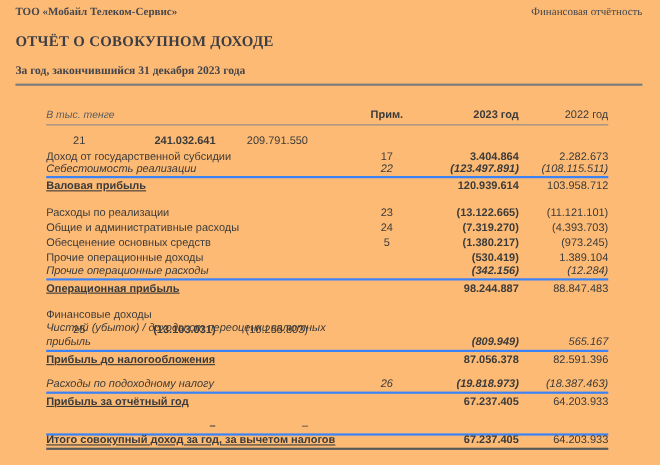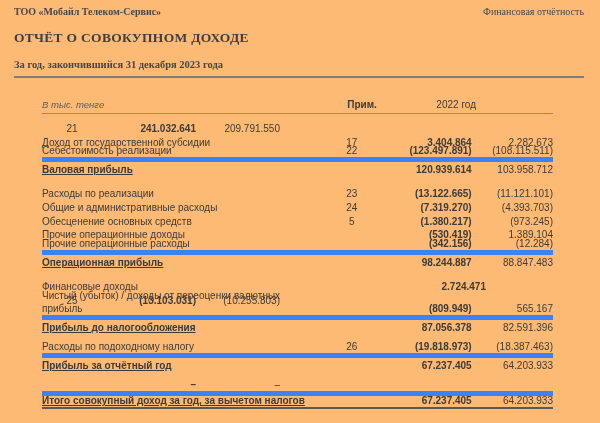--- a/index.html
+++ b/index.html
@@ -49,21 +49,21 @@
   .c-2023  { width: 94px;  text-align: right; font-weight: bold; }
   .c-2022  { width: 84px;  text-align: right; }
   .thead {
     height: 15px;
     border-bottom: 1.5px solid #8b8b8b;
     padding-bottom: 2px;
   }
   .thead .c-label { font-style: italic; font-size: 9.5px; color: #5b5b5e; }
   .thead .c-note, .thead .c-2023 { font-weight: bold; }
   .tbody { padding-top: 7px; }
-  .trow.rule { border-bottom: 5px solid #3b82f6; }
+  .trow.rule { border-bottom: 2px solid #3b82f6; font-style: italic; }
   .trow.rule-strong { border-bottom: 2.5px solid #59595b; }
   .trow.total .c-label { font-weight: bold; text-decoration: underline; }
   .gap { height: 10px; }
 </style>
 </head>
 <body>
 
 <div class="page">
 
   <div class="doc-header">
@@ -73,20 +73,21 @@
 
   <div class="doc-title">ОТЧЁТ О СОВОКУПНОМ ДОХОДЕ</div>
 
   <div class="doc-subtitle">За год, закончившийся 31 декабря 2023 года</div>
 
   <div class="fintable">
 
     <div class="trow thead">
       <span class="c-label">В тыс. тенге</span>
       <span class="c-note">Прим.</span>
+      <span class="c-2023">2023 год</span>
       <span class="c-2022">2022 год</span>
     </div>
 
     <div class="tbody">
 
       <div class="trow">
         <span class="c-note">21</span>
         <span class="c-2023">241.032.641</span>
         <span class="c-2022">209.791.550</span>
       </div>
@@ -146,21 +147,20 @@
         <span class="c-note"></span>
         <span class="c-2023">98.244.887</span>
         <span class="c-2022">88.847.483</span>
       </div>
 
       <div class="gap"></div>
 
       <div class="trow">
         <span class="c-label">Финансовые доходы</span>
         <span class="c-note"></span>
-        <span class="c-2023">2.724.471</span>
       </div>
       <div class="trow">
         <span class="c-note">25</span>
         <span class="c-2023">(13.103.031)</span>
         <span class="c-2022">(10.255.803)</span>
       </div>
       <div class="trow rule">
         <span class="c-label">Чистый (убыток) / доходы от переоценки валютных прибыль</span>
         <span class="c-note"></span>
         <span class="c-2023">(809.949)</span>

